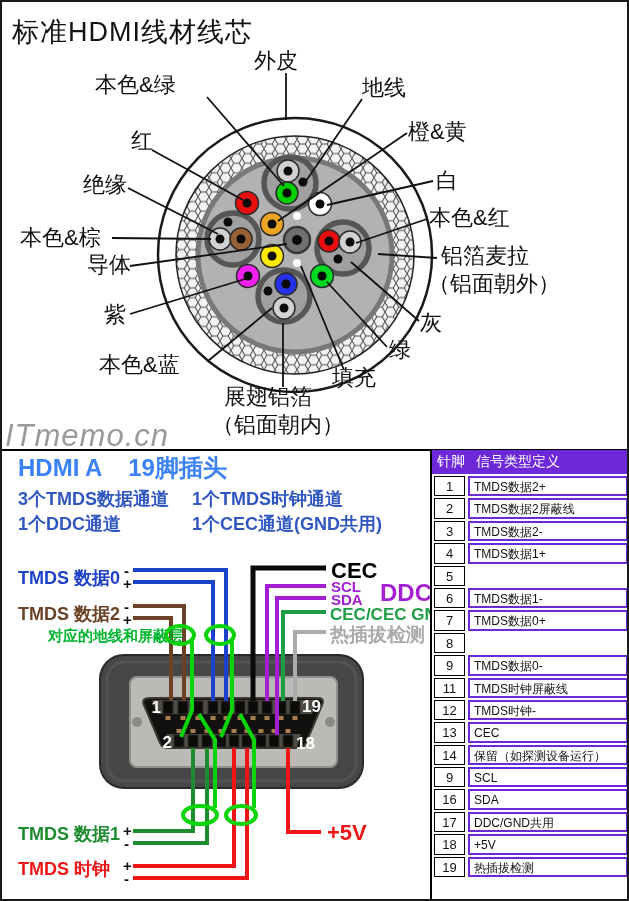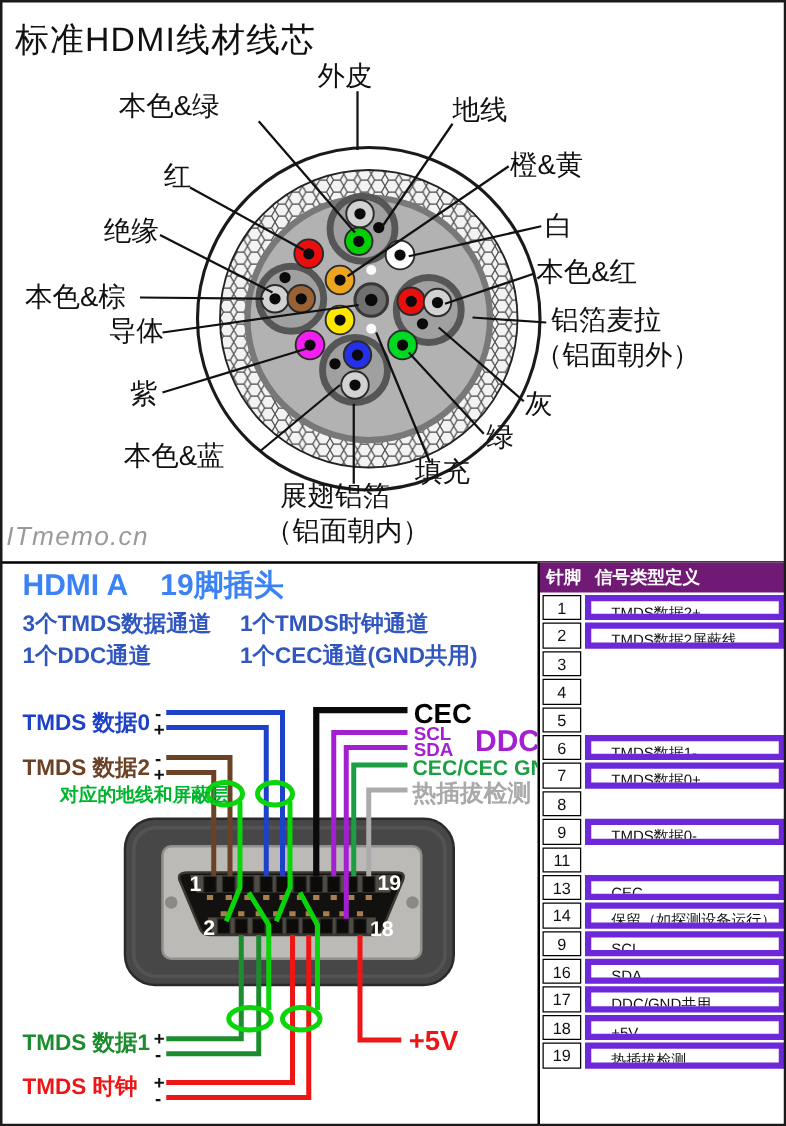--- a/index.html
+++ b/index.html
@@ -1,38 +1,38 @@
 <!DOCTYPE html>
 <html><head>
 <meta charset="utf-8">
 <style>
   html,body{margin:0;padding:0;background:#fff;}
   body{width:629px;height:901px;position:relative;overflow:hidden;
        font-family:"Liberation Sans","DejaVu Sans",sans-serif;color:#111;}
   .frame{position:absolute;inset:0;border:2px solid #1a1a1a;pointer-events:none;z-index:50;}
   #page-title{position:absolute;left:12px;top:14px;font-size:27px;font-weight:500;letter-spacing:1px;}
-  #watermark{position:absolute;left:5px;top:418px;font-size:21px;font-style:italic;color:#9a9a9a;letter-spacing:1px;text-align:center;}
+  #watermark{position:absolute;left:5px;top:418px;font-size:31px;font-style:italic;color:#9a9a9a;letter-spacing:1px;text-align:center;}
   #topsvg{position:absolute;left:0;top:0;}
   #botsvg{position:absolute;left:0;top:450px;}
   .hdiv{position:absolute;left:0;top:449px;width:629px;height:2px;background:#000;}
   
   .plug-info{position:absolute;left:18px;top:452px;width:408px;}
   .plug-title{font-size:24px;font-weight:600;color:#3b82f6;white-space:pre;margin-bottom:3px;}
   .plug-row{display:flex;font-size:18px;font-weight:600;color:#3056c0;line-height:25px;white-space:pre;}
   .plug-row .lcell{width:174px;}
   
   .pin-table{position:absolute;left:430px;top:450px;width:199px;height:451px;background:#fff;
              border-left:2px solid #000;box-sizing:border-box;z-index:5;}
-  .pt-head{display:flex;background:#701a75;color:#fff;height:24px;align-items:center;
-           font-size:14px;font-weight:bold;}
+  .pt-head{display:flex;background:#6d28d9;color:#fff;height:24px;align-items:center;
+           font-size:14px;font-weight:normal;}
   .pt-head .hn{width:38px;text-align:center;}
   .pt-head .hs{padding-left:6px;text-align:center;}
   .prow{display:flex;height:20.4px;margin:2px 1px 0 2px;}
   .pn{width:31px;border:1px solid #000;text-align:center;font-size:13px;line-height:19px;box-sizing:border-box;}
-  .ps{flex:1;border:5px solid #6d28d9;margin-left:3px;padding-left:16px;font-size:12px;line-height:19px;
+  .ps{flex:1;border:2px solid #6d28d9;margin-left:3px;padding-left:4px;font-size:12px;line-height:19px;
       box-sizing:border-box;white-space:nowrap;overflow:hidden;}
   
   text{font-family:"Liberation Sans","DejaVu Sans",sans-serif;}
   .cslab{font-size:22px;font-weight:500;fill:#111;}
   .wlab{font-weight:bold;}
   .sign{font-size:15px;font-weight:bold;fill:#111;}
 </style>
 </head>
 <body>
 
@@ -286,23 +286,25 @@
       <div class="prow">
         <div class="pn">1</div>
         <div class="ps">TMDS数据2+</div>
       </div>
       <div class="prow">
         <div class="pn">2</div>
         <div class="ps">TMDS数据2屏蔽线</div>
       </div>
       <div class="prow">
         <div class="pn">3</div>
+        <div class="ps">TMDS数据2-</div>
       </div>
       <div class="prow">
         <div class="pn">4</div>
+        <div class="ps">TMDS数据1+</div>
       </div>
       <div class="prow">
         <div class="pn">5</div>
       </div>
       <div class="prow">
         <div class="pn">6</div>
         <div class="ps">TMDS数据1-</div>
       </div>
       <div class="prow">
         <div class="pn">7</div>
@@ -310,20 +312,25 @@
       </div>
       <div class="prow">
         <div class="pn">8</div>
       </div>
       <div class="prow">
         <div class="pn">9</div>
         <div class="ps">TMDS数据0-</div>
       </div>
       <div class="prow">
         <div class="pn">11</div>
+        <div class="ps">TMDS时钟屏蔽线</div>
+      </div>
+      <div class="prow">
+        <div class="pn">12</div>
+        <div class="ps">TMDS时钟-</div>
       </div>
       <div class="prow">
         <div class="pn">13</div>
         <div class="ps">CEC</div>
       </div>
       <div class="prow">
         <div class="pn">14</div>
         <div class="ps">保留（如探测设备运行）</div>
       </div>
       <div class="prow">

